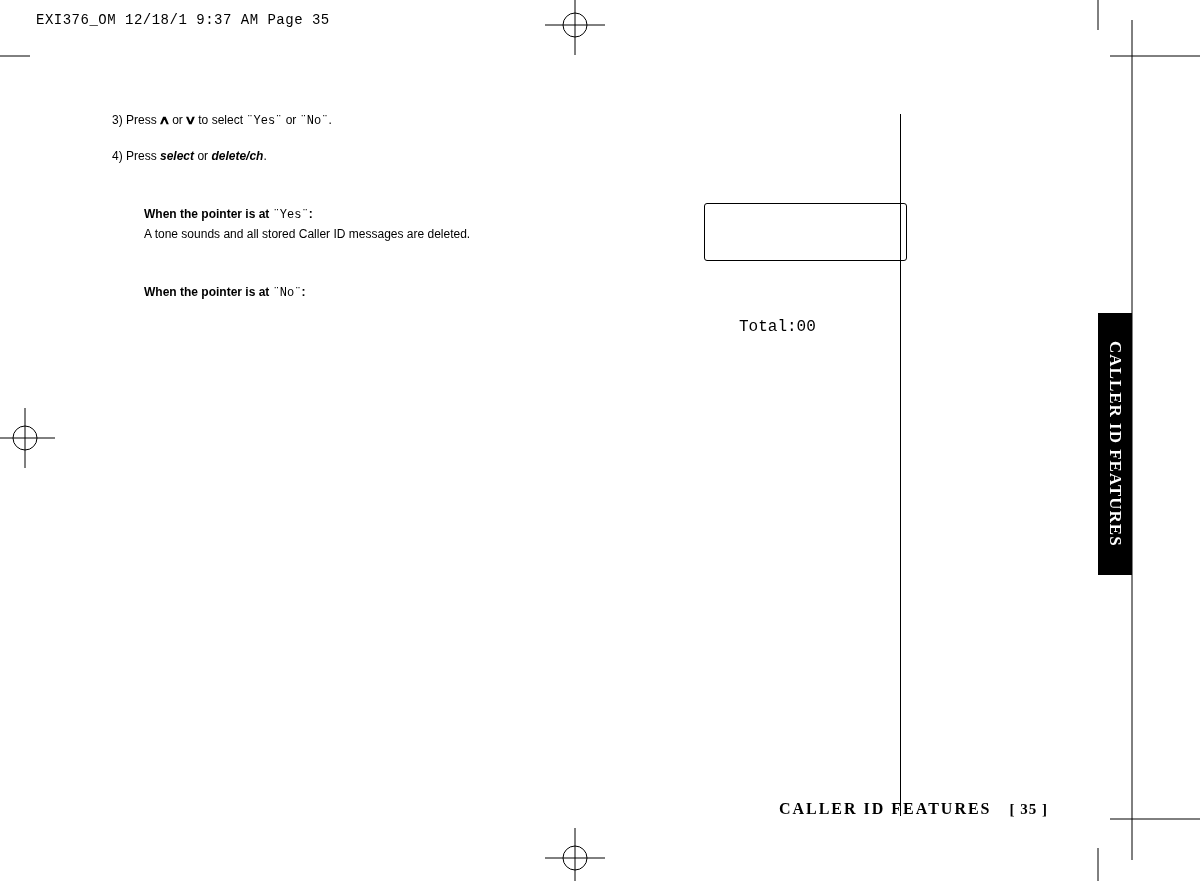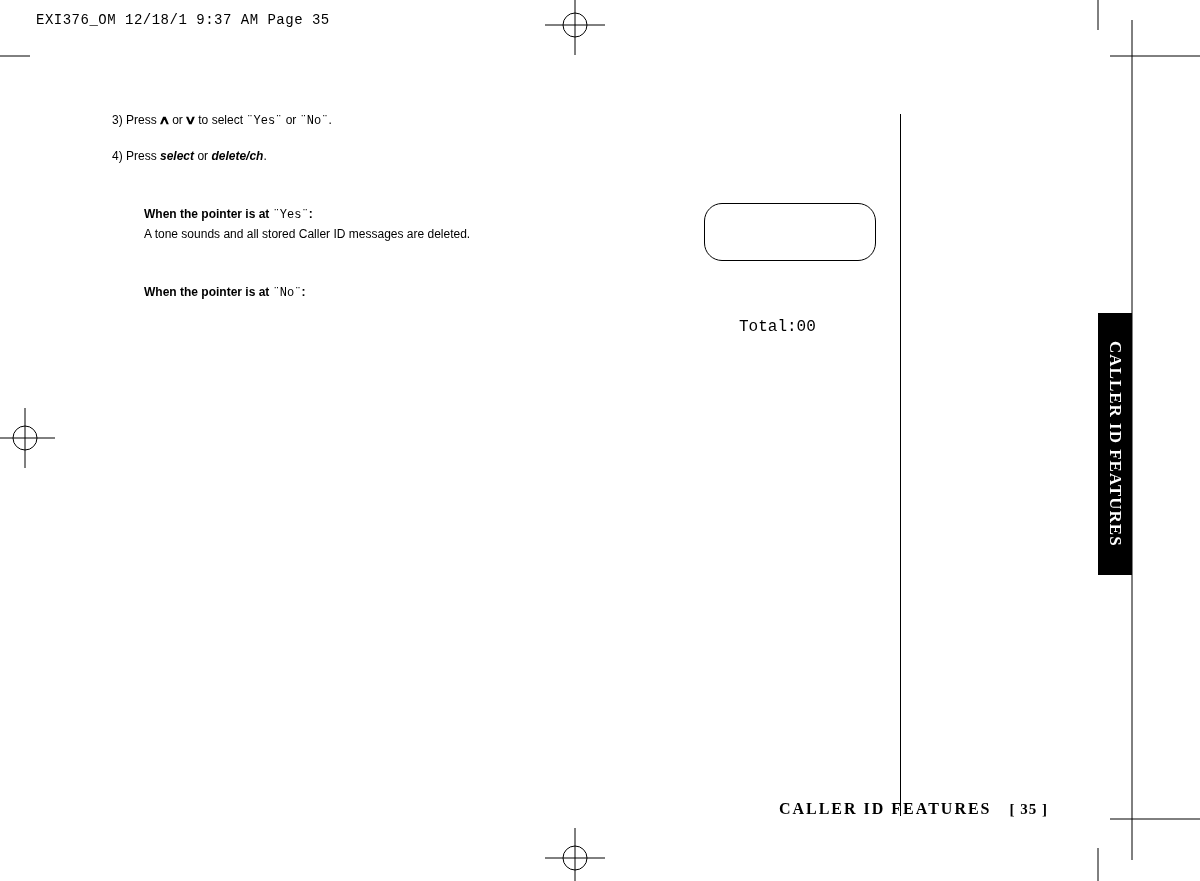--- a/index.html
+++ b/index.html
@@ -50,24 +50,24 @@
   .indent { margin-left: 32px; width: 470px; margin-top: 40px; }
 
   .bi { font-weight: bold; font-style: italic; }
   .b  { font-weight: bold; }
   .mono { font-family: "Courier New", monospace; }
   .arrow { font-family: Arial, sans-serif; font-weight: bold; display:inline-block; transform: scaleX(1.4); }
 
   
   .lcd {
     position: absolute;
-    width: 172px;
+    width: 203px;
     height: 58px;
     border: 1.5px solid #000;
-    border-radius: 18px;
+    border-radius: 3px;
     font-family: "Courier New", monospace;
     font-size: 16px;
     line-height: 18px;
     padding: 6px 0 0 0;
     box-sizing: border-box;
     text-align: left;
     white-space: pre;
   }
   .lcd .inner { margin-left: 34px; }
   .lcd1 { left: 704px; top: 203px; }

